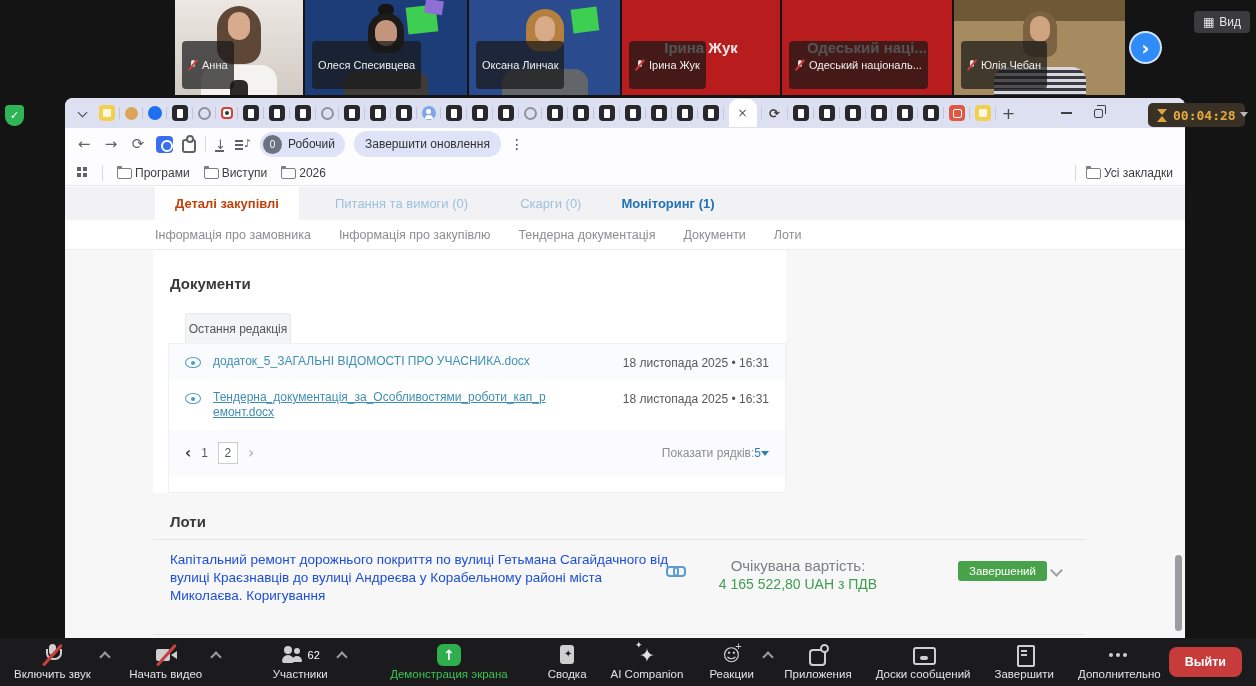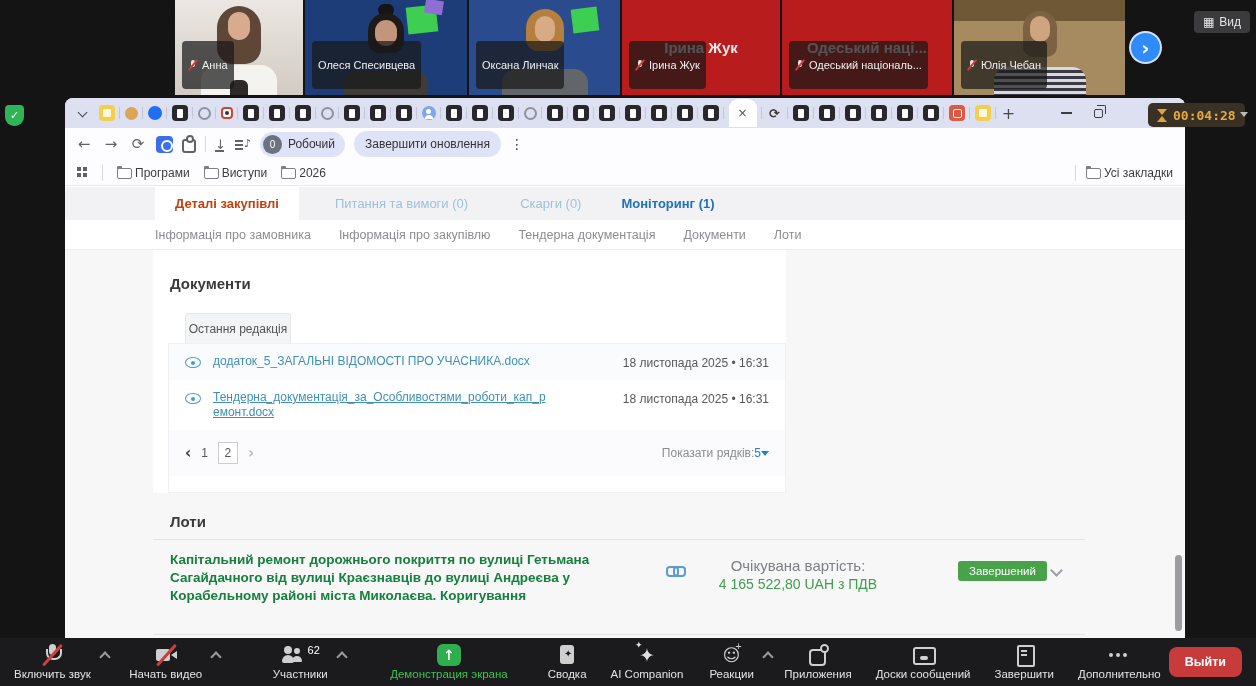--- a/index.html
+++ b/index.html
@@ -143,21 +143,21 @@
   .docdate{margin-left:auto;font-size:12px;color:#55585c;white-space:nowrap;padding-top:2px}
   .pager{display:flex;align-items:center;padding:12px 16px;gap:10px;background:#fbfbfd}
   .pgprev{color:#3a3a3a;font-size:15px;font-weight:bold;cursor:pointer}
   .pgnext{color:#b9bcc1;font-size:15px;font-weight:bold;cursor:pointer}
   .pgnum{font-size:12px;color:#55585c;cursor:pointer}
   .pgnum.cur{border:1px solid #c9ccd1;background:#fff;width:20px;height:22px;display:flex;align-items:center;justify-content:center}
   .rowsel{margin-left:auto;font-size:12px;color:#8a8d92;display:flex;align-items:center;}
   .rowsel b{color:#2d7fb8;font-weight:normal;cursor:pointer}
   .caret{width:0;height:0;border-left:4px solid transparent;border-right:4px solid transparent;border-top:5px solid #2d7fb8;cursor:pointer}
   .hrline{position:absolute;left:88px;width:932px;border-top:1px solid #e3e3e6}
-  .lot-title{position:absolute;left:105px;top:364px;width:500px;font-size:13.5px;font-weight:bold;color:#15803d;line-height:18px;cursor:pointer}
+  .lot-title{position:absolute;left:105px;top:364px;width:500px;font-size:13.5px;font-weight:normal;color:#1d4ed8;line-height:18px;cursor:pointer}
   .chain{position:absolute;left:601px;top:378px;width:18px;height:11px;cursor:pointer}
   .chain::before{content:'';position:absolute;left:0;top:1px;width:9px;height:7px;border:2px solid #5a9bd5;border-radius:4px}
   .chain::after{content:'';position:absolute;left:7px;top:1px;width:9px;height:7px;border:2px solid #5a9bd5;border-radius:4px}
   .lot-val{position:absolute;left:633px;top:370px;width:200px;text-align:center}
   .lot-val .vl{font-size:15px;color:#7c7f84}
   .lot-val .vv{font-size:14px;color:#3f9e4f;margin-top:2px;white-space:nowrap}
   .lot-status{position:absolute;left:893px;top:374px;background:#48a24a;color:#fff;font-size:11.5px;
               padding:4px 11px;border-radius:3px;white-space:nowrap}
   .lchev{position:absolute;left:985px;top:378px;width:12px;height:12px;cursor:pointer}
   .lchev::before{content:'';position:absolute;left:2px;top:1px;width:7px;height:7px;border-right:2px solid #9aa0a6;border-bottom:2px solid #9aa0a6;transform:rotate(45deg)}
@@ -172,21 +172,21 @@
   .timertxt{color:#e3aa3f;font-size:13px;font-weight:bold;font-family:"DejaVu Sans Mono",monospace}
   .tchev{position:absolute;left:1240px;top:112px;width:0;height:0;border-left:4px solid transparent;border-right:4px solid transparent;border-top:5px solid #b9b9b9;cursor:pointer;z-index:5}
 
   
   .ztb{position:absolute;left:0;bottom:0;width:1256px;height:48px;background:#1b1b1d;display:flex;align-items:center;padding:0 6px}
   .zbtn{display:flex;flex-direction:column;align-items:center;gap:2px;padding:3px 8px;cursor:pointer}
   .zlbl{font-size:11.5px;color:#e3e3e3;white-space:nowrap}
   .zbtn.greenlbl .zlbl{color:#3bc553}
   .zchev{width:12px;height:12px;position:relative;cursor:pointer;align-self:flex-start;margin-top:12px}
   .zchev::before{content:'';position:absolute;left:2px;top:3px;width:6px;height:6px;border-left:2px solid #9a9a9a;border-top:2px solid #9a9a9a;transform:rotate(45deg)}
-  .icorow{display:flex;align-items:flex-start;gap:3px;height:22px}
+  .icorow{display:flex;align-items:center;gap:3px;height:22px}
   .zbadge{font-size:11px;color:#fff}
   .zico{position:relative;width:24px;height:22px;flex:none}
   .sl{position:absolute;left:11px;top:-3px;width:2.5px;height:28px;background:#c94040;transform:rotate(42deg);border-radius:2px;z-index:2}
   .i-mic::before{content:'';position:absolute;left:9px;top:0;width:7px;height:11px;background:#cfcfcf;border-radius:3.5px}
   .i-mic::after{content:'';position:absolute;left:6px;top:5px;width:12px;height:9px;border:2px solid #cfcfcf;border-top:none;border-radius:0 0 7px 7px}
   .i-cam::before{content:'';position:absolute;left:2px;top:5px;width:14px;height:12px;background:#cfcfcf;border-radius:2px}
   .i-cam::after{content:'';position:absolute;right:1px;top:7px;width:0;height:0;border-right:6px solid #cfcfcf;border-top:4px solid transparent;border-bottom:4px solid transparent}
   .i-ppl::before{content:'';position:absolute;left:3px;top:2px;width:8px;height:8px;background:#cfcfcf;border-radius:50%;box-shadow:9px 1px 0 -1px #cfcfcf}
   .i-ppl::after{content:'';position:absolute;left:1px;top:11px;width:12px;height:8px;background:#cfcfcf;border-radius:6px 6px 2px 2px;box-shadow:9px 0 0 -1px #cfcfcf}
   .i-share{background:#2eae4f;border-radius:6px}

